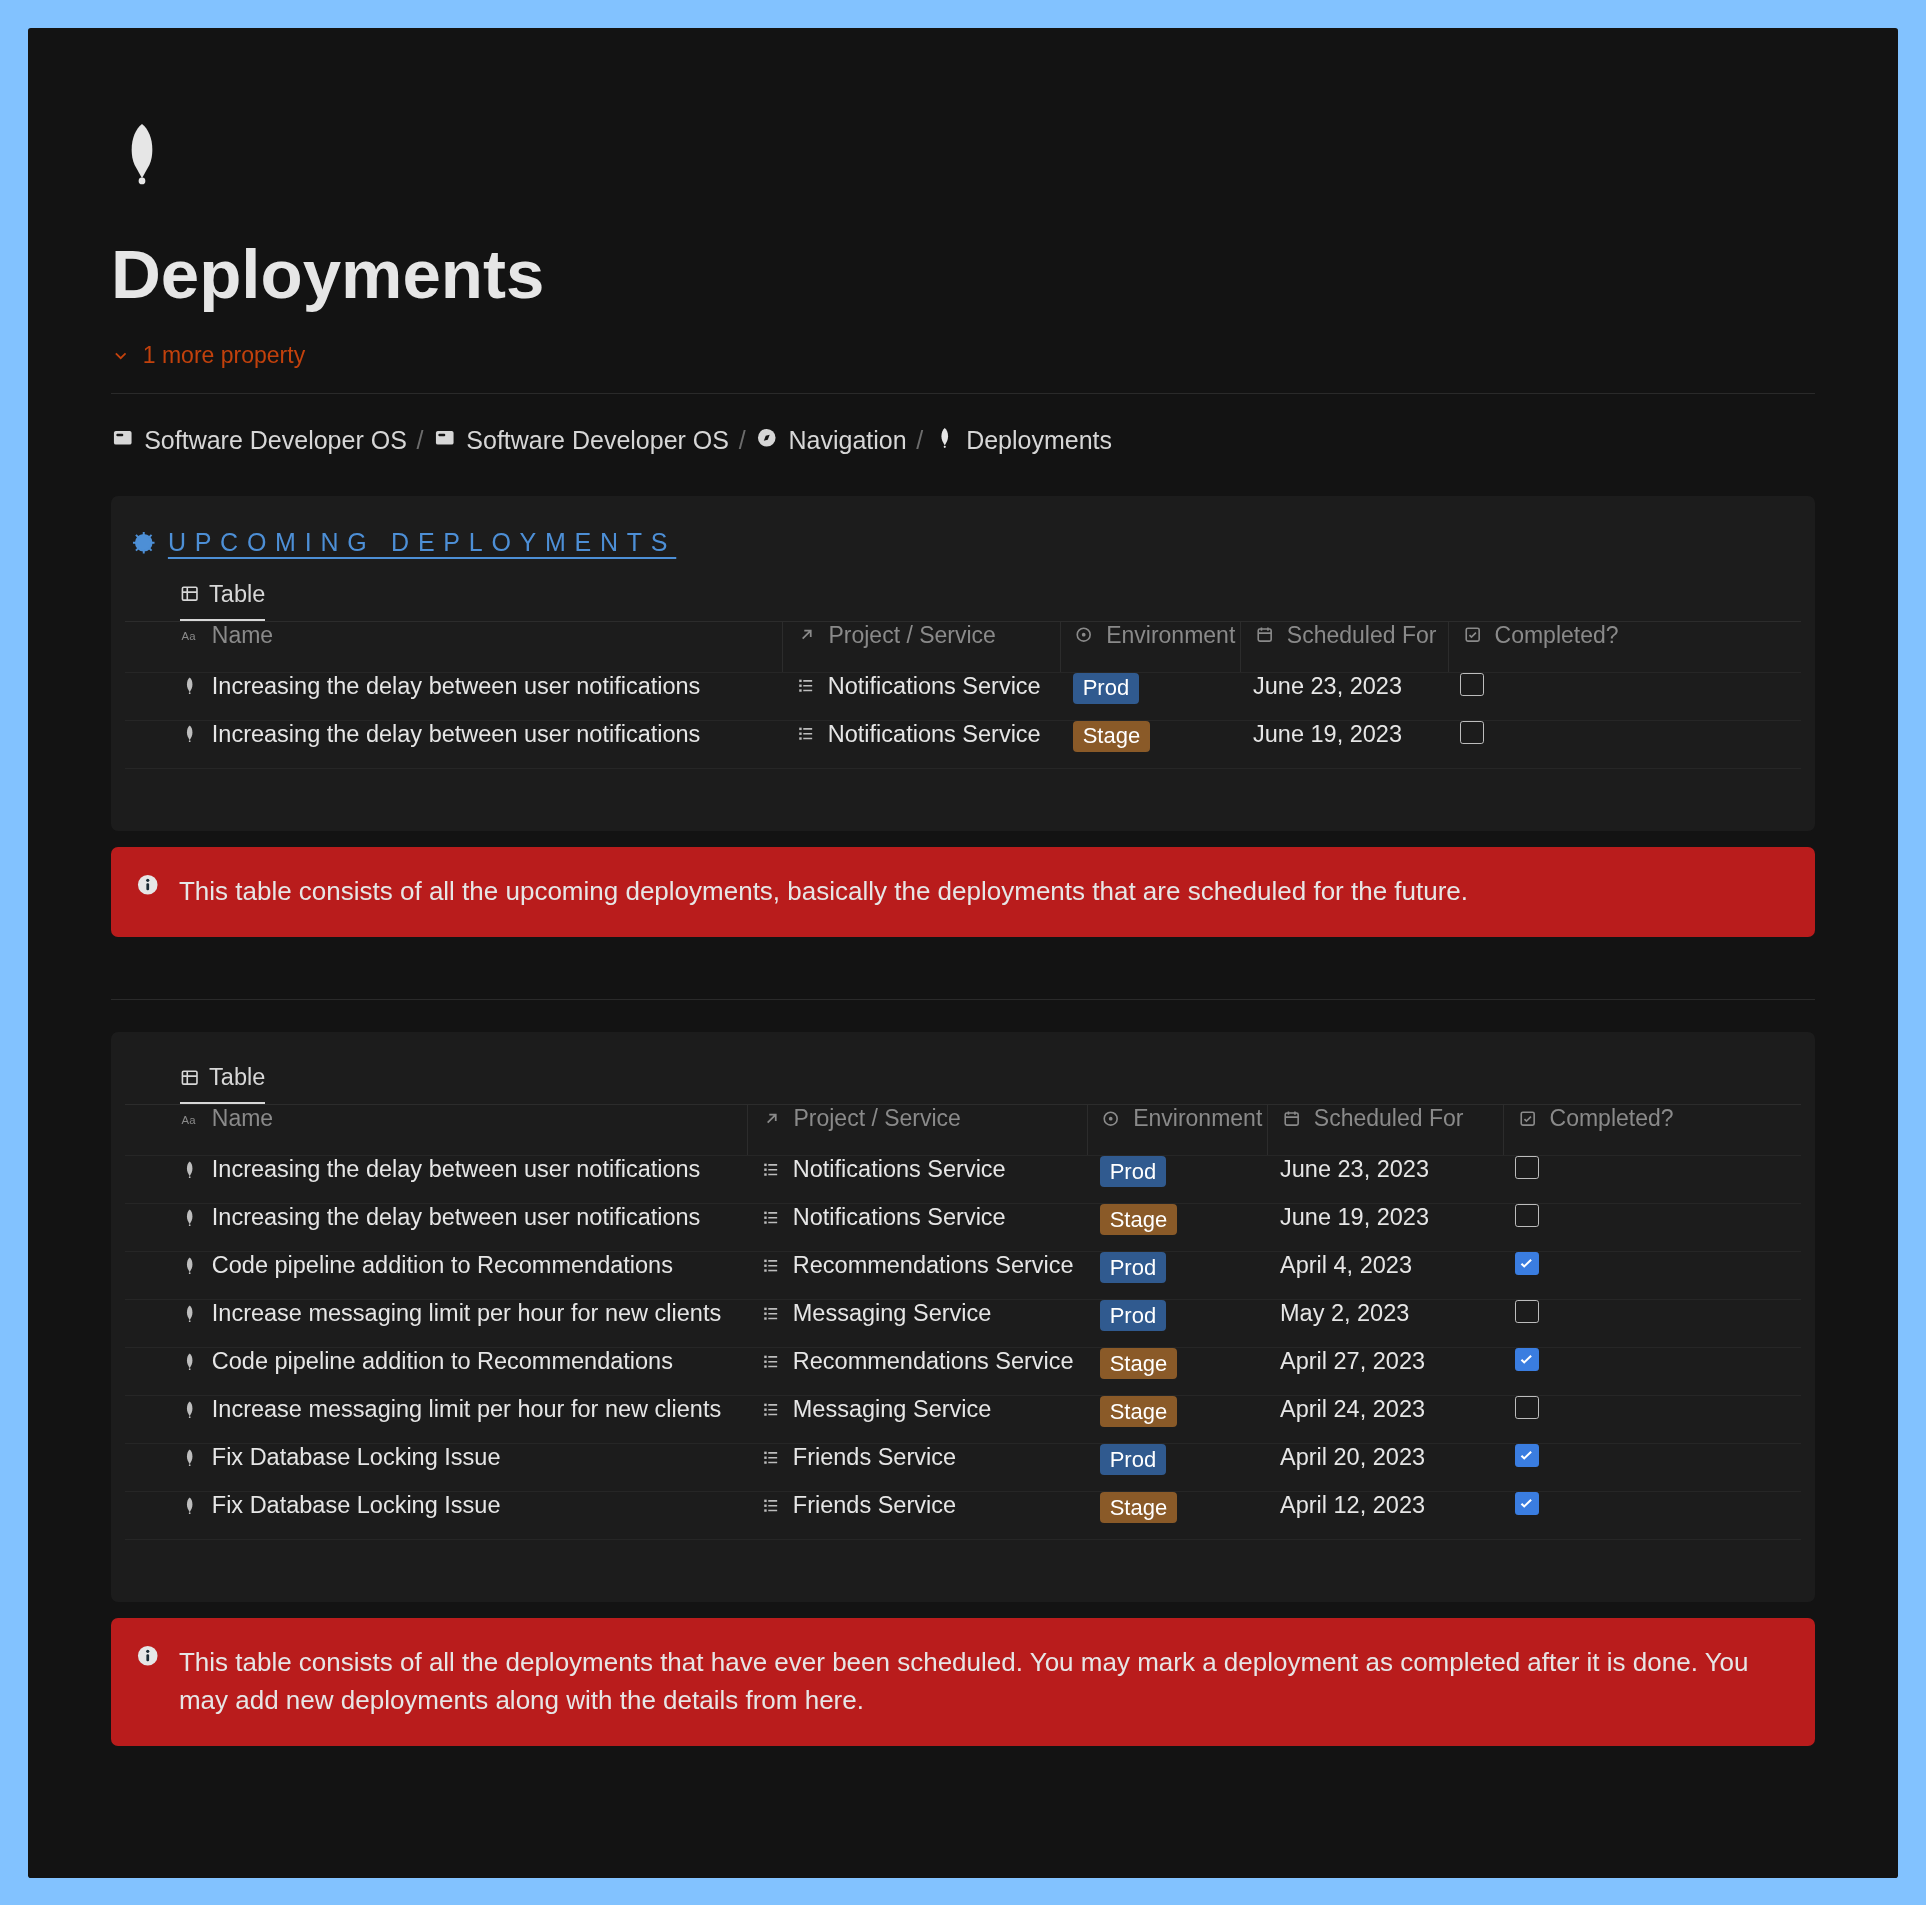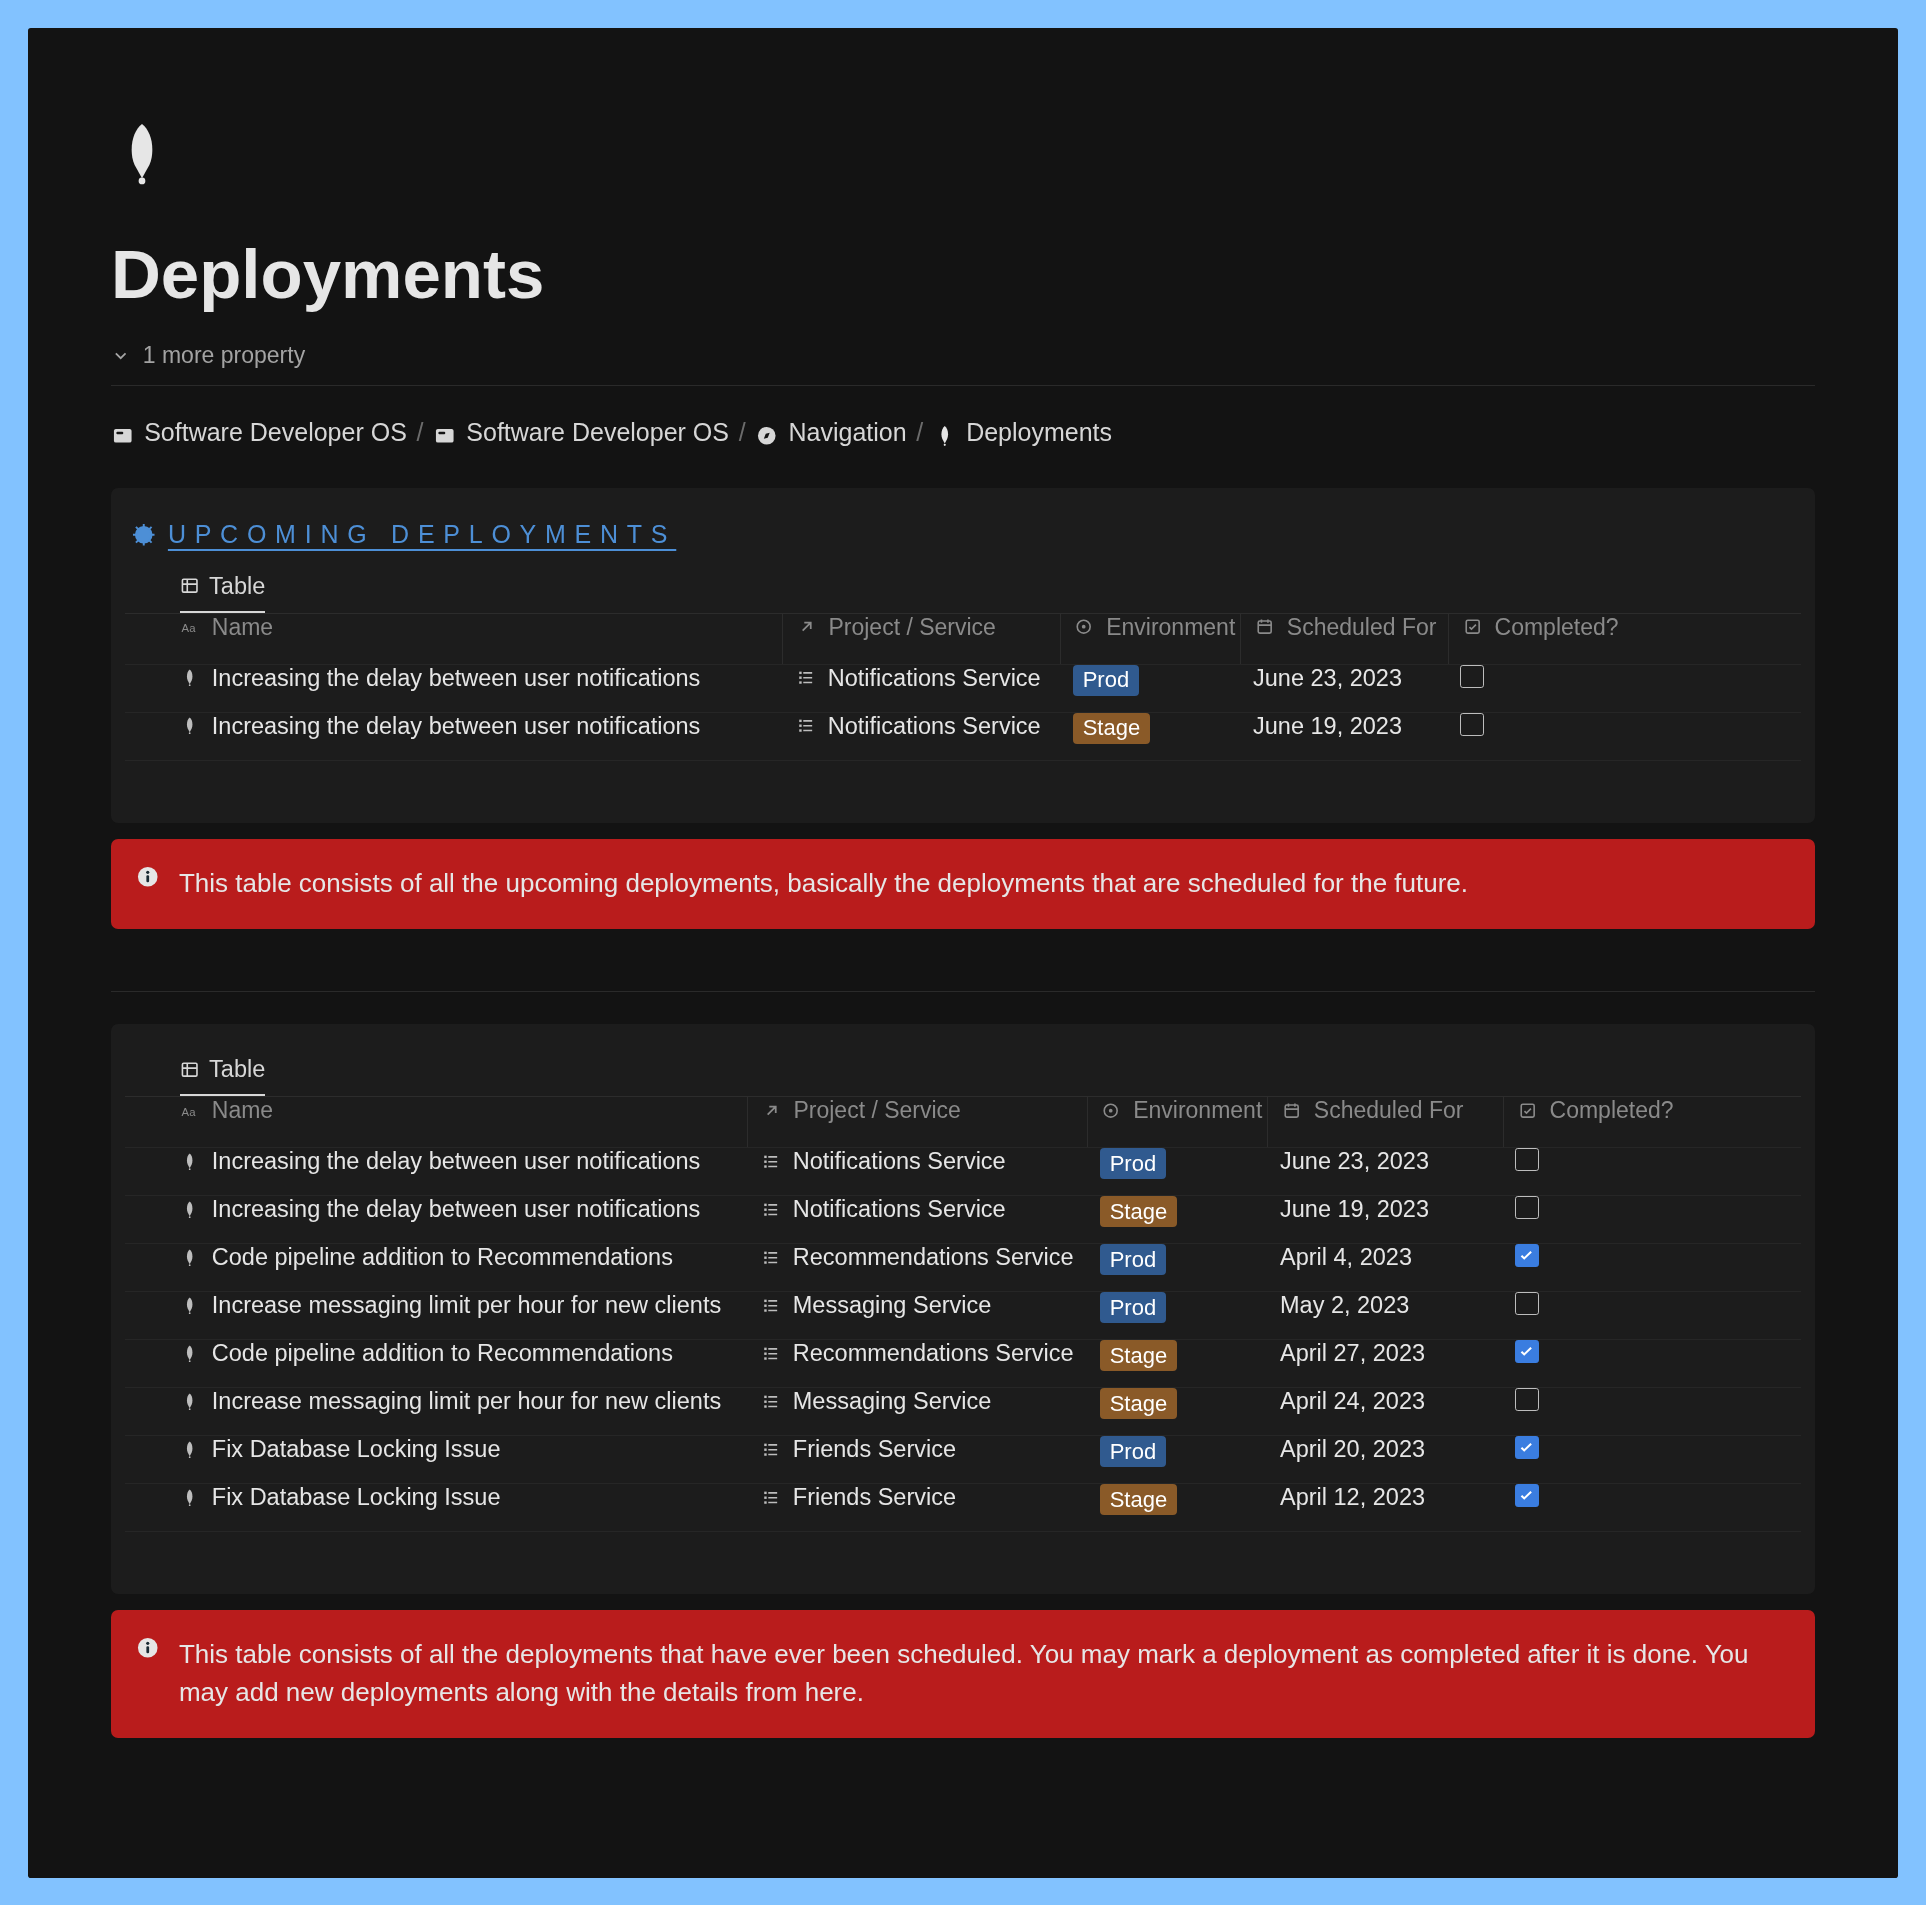--- a/index.html
+++ b/index.html
@@ -21,40 +21,40 @@
   .page-title {
     font-size: 69px;
     font-weight: 700;
     color: #e6e6e6;
     margin-bottom: 28px;
   }
   .more-props {
     display: flex;
     align-items: center;
     gap: 12.4px;
-    color: #a3a3a3;
+    color: #c2410c;
     font-size: 23px;
-    margin-bottom: 16px;
+    margin-bottom: 24px;
   }
   .divider {
     border: none;
     border-top: 0.7px solid #2a2a2a;
     margin: 0 0 32px 0;
   }
   .breadcrumb {
     display: flex;
     align-items: center;
     gap: 9.7px;
     font-size: 25px;
     color: #d7d7d7;
     flex-wrap: wrap;
     margin-bottom: 41px;
   }
   .breadcrumb .sep { color: #6c6c6c; }
-  .breadcrumb .crumb { display: inline-flex; align-items: flex-end; gap: 9.7px; }
+  .breadcrumb .crumb { display: inline-flex; align-items: flex-start; gap: 9.7px; }
   .callout-panel {
     background: #1c1c1c;
     border-radius: 7px;
     padding: 32px 14px 62px 14px;
     margin-bottom: 16.6px;
   }
   .panel-header {
     display: flex;
     align-items: center;
     gap: 12.4px;

